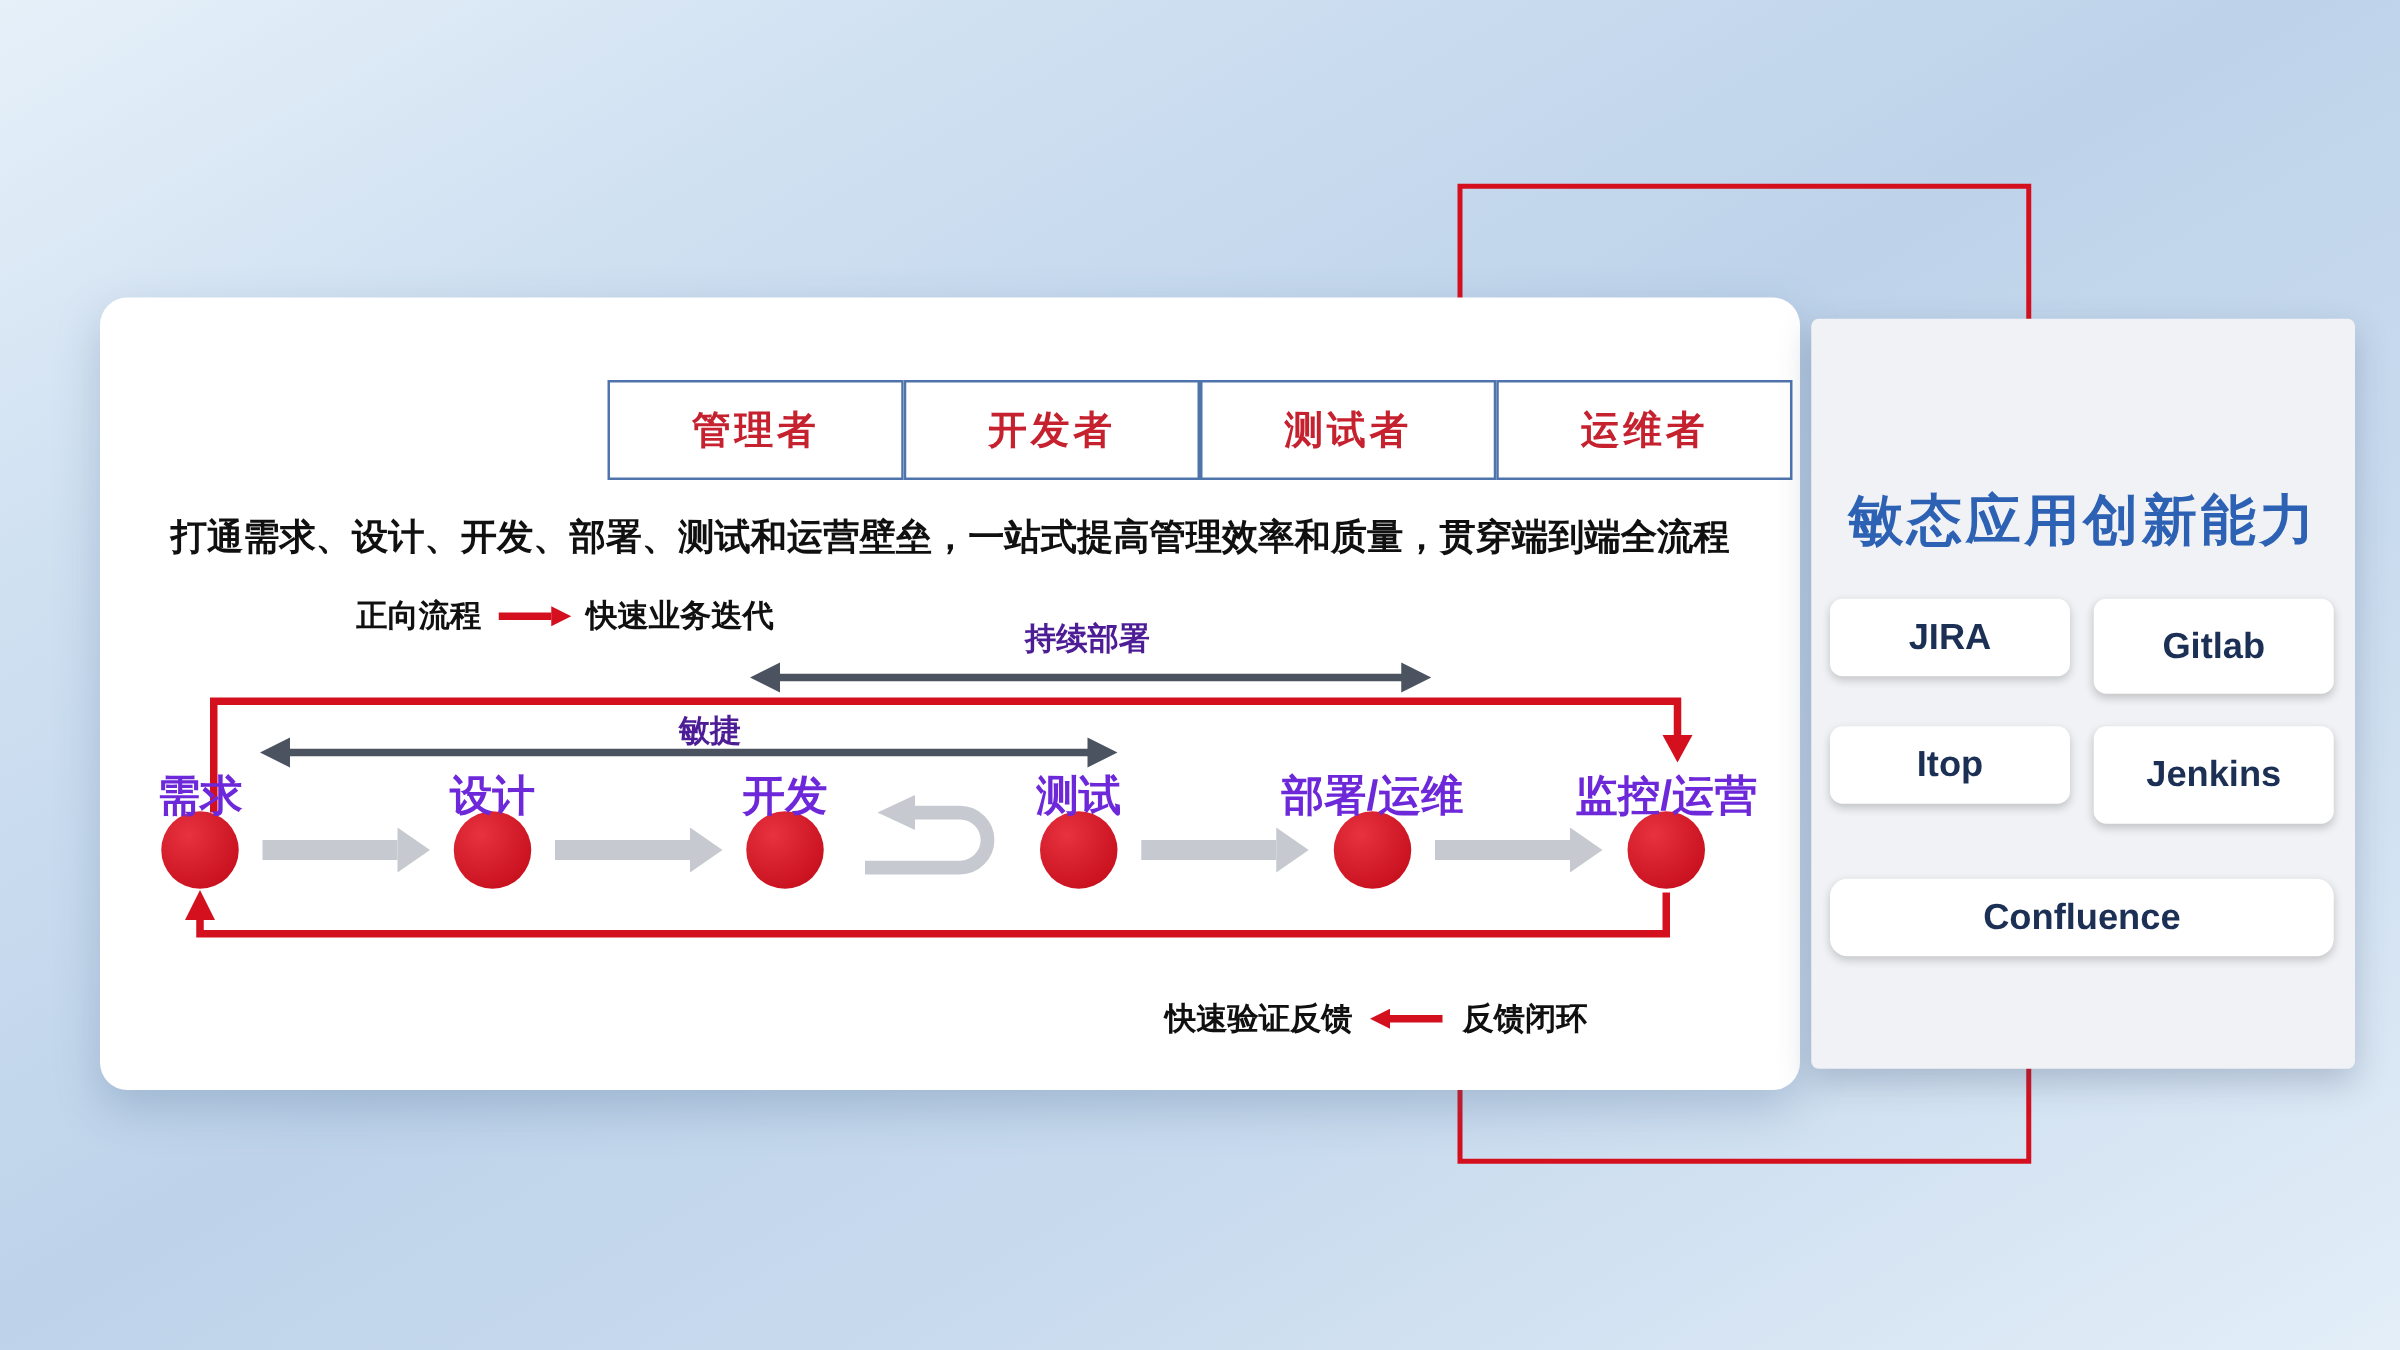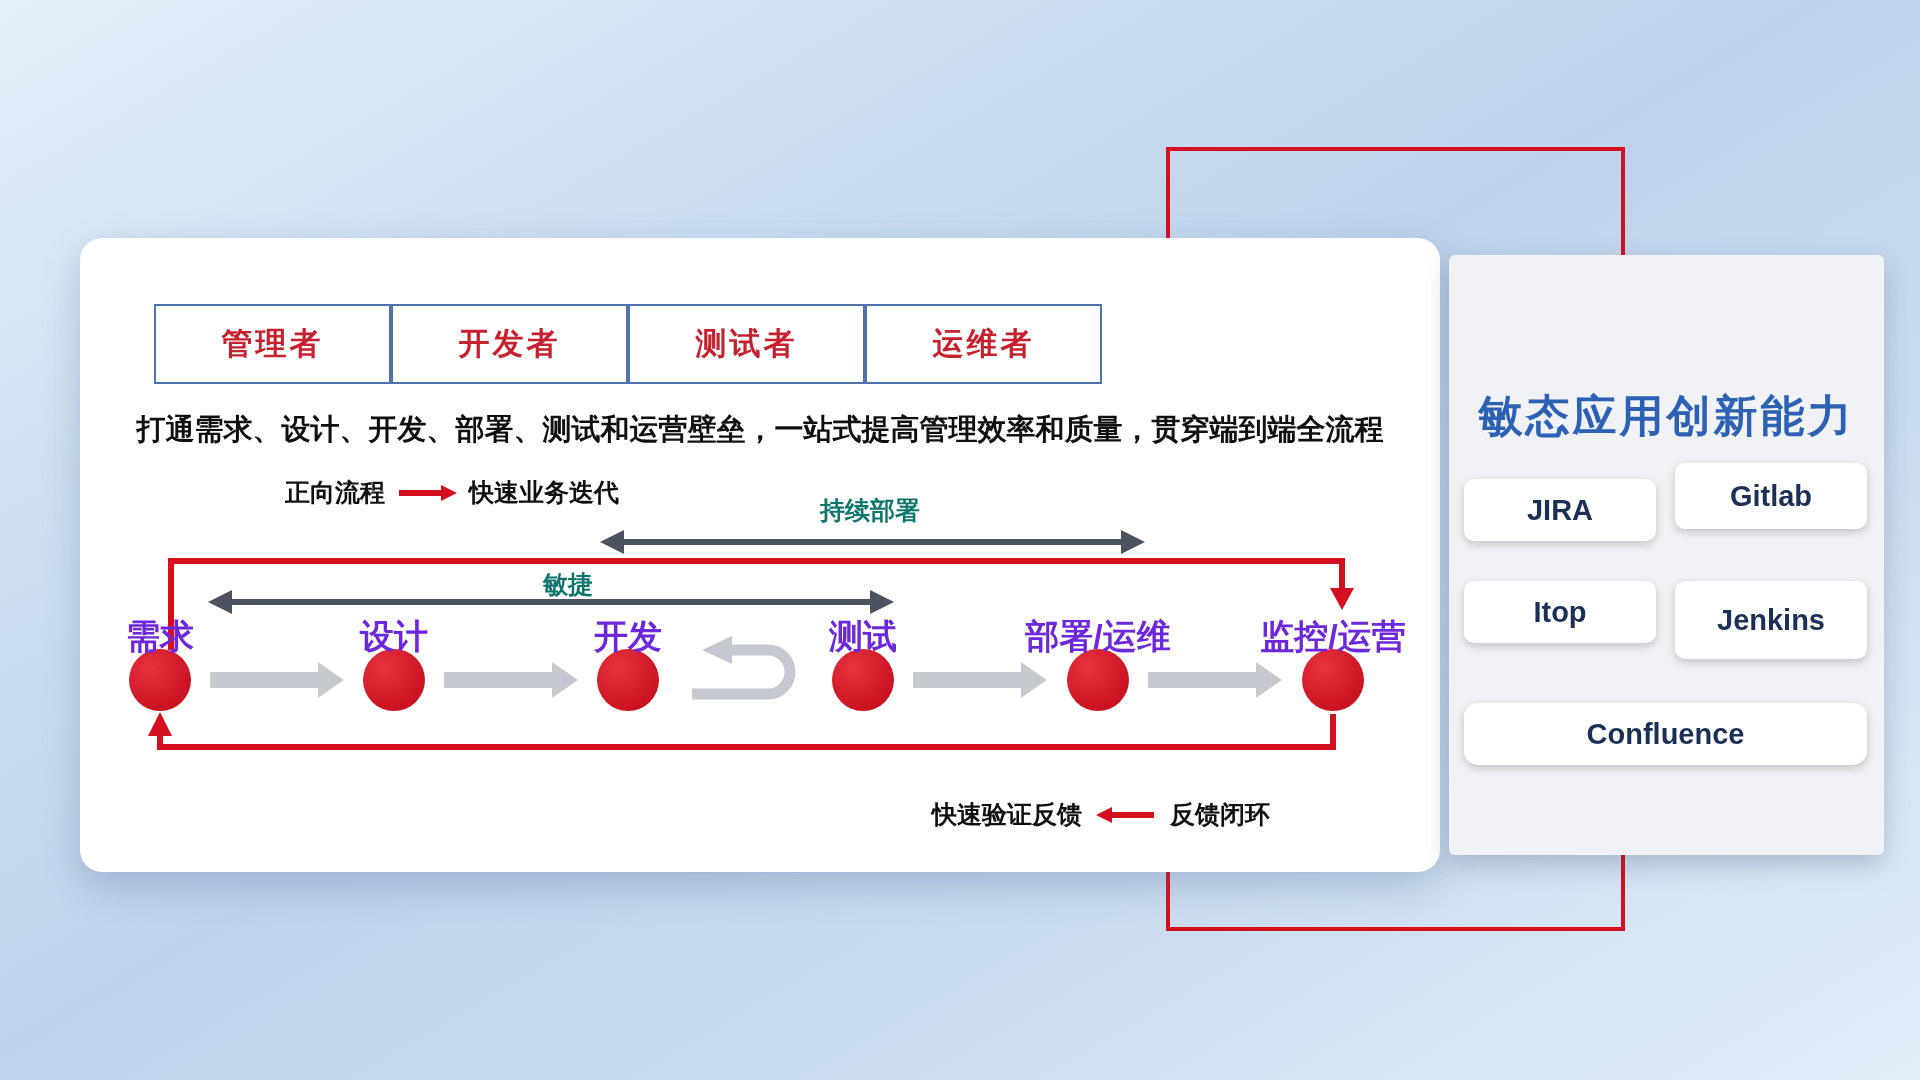--- a/index.html
+++ b/index.html
@@ -10,39 +10,39 @@
   }
   .red-frame{
     position:absolute;left:1166px;top:147px;width:459px;height:784px;
     box-sizing:border-box;border:4px solid #d40f1e;z-index:1;
   }
   .card{
     position:absolute;left:80px;top:238px;width:1360px;height:634px;
     background:#ffffff;border-radius:22px;z-index:2;
     box-shadow:0 14px 36px rgba(70,100,140,.28);
   }
-  .roles{position:absolute;left:28px;top:66px;width:1280px;height:80px;display:flex;justify-content:flex-start;padding-left:46px;}
+  .roles{position:absolute;left:28px;top:66px;width:1280px;height:80px;display:flex;justify-content:flex-end;padding-left:46px;}
   .role-box{
     width:237px;height:80px;box-sizing:border-box;border:2px solid #4f74ab;background:#fff;
     display:flex;align-items:center;justify-content:center;
     font-size:31px;font-weight:bold;color:#c5212f;letter-spacing:3px;
   }
   .subtitle{
     position:absolute;left:30px;top:172px;width:1300px;text-align:center;
     font-size:29px;font-weight:bold;color:#101010;
   }
   .legend-forward{
     position:absolute;left:205px;top:238px;display:flex;align-items:center;gap:12px;
     font-size:25px;font-weight:bold;color:#101010;
   }
   .legend-feedback{
     position:absolute;left:852px;top:560px;display:flex;align-items:center;gap:14px;
     font-size:25px;font-weight:bold;color:#101010;
   }
-  .span-label{position:absolute;text-align:center;font-size:25px;font-weight:bold;color:#0f766e;}
+  .span-label{position:absolute;text-align:center;font-size:25px;font-weight:bold;color:#4c1d95;}
   .span-agile{left:408px;top:330px;width:160px;}
   .span-deploy{left:690px;top:256px;width:200px;}
   .diagram-svg{position:absolute;left:0;top:0;}
   .stage-label{
     position:absolute;top:376px;width:180px;text-align:center;
     font-size:34px;font-weight:bold;color:#6d28d9;
   }
   .panel{
     position:absolute;left:1449px;top:255px;width:435px;height:600px;
     background:#f1f2f5;border-radius:6px;z-index:3;
@@ -166,19 +166,19 @@
       </svg>
       <span>反馈闭环</span>
     </div>
 
   </div>
 
   <div class="panel">
     <div class="panel-title line2">敏态应用创新能力</div>
 
     <div class="tool-btn" style="left:15px;top:224px;width:192px;height:62px;">JIRA</div>
-    <div class="tool-btn" style="left:226px;top:208px;width:192px;height:66px;">Gitlab</div>
+    <div class="tool-btn" style="left:226px;top:224px;width:192px;height:76px;">Gitlab</div>
     <div class="tool-btn" style="left:15px;top:326px;width:192px;height:62px;">Itop</div>
     <div class="tool-btn" style="left:226px;top:326px;width:192px;height:78px;">Jenkins</div>
     <div class="tool-btn" style="left:15px;top:448px;width:403px;height:62px;border-radius:14px;">Confluence</div>
   </div>
 
 </div>
 
 </body></html>

